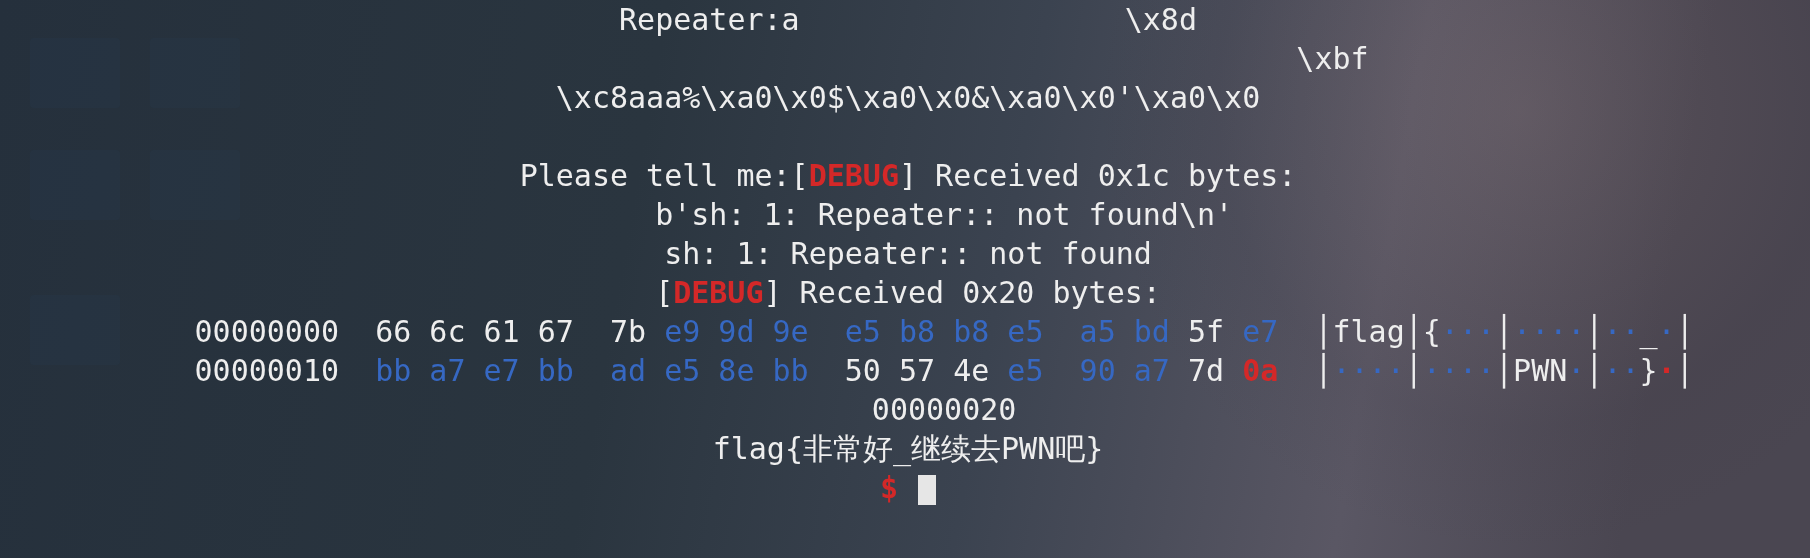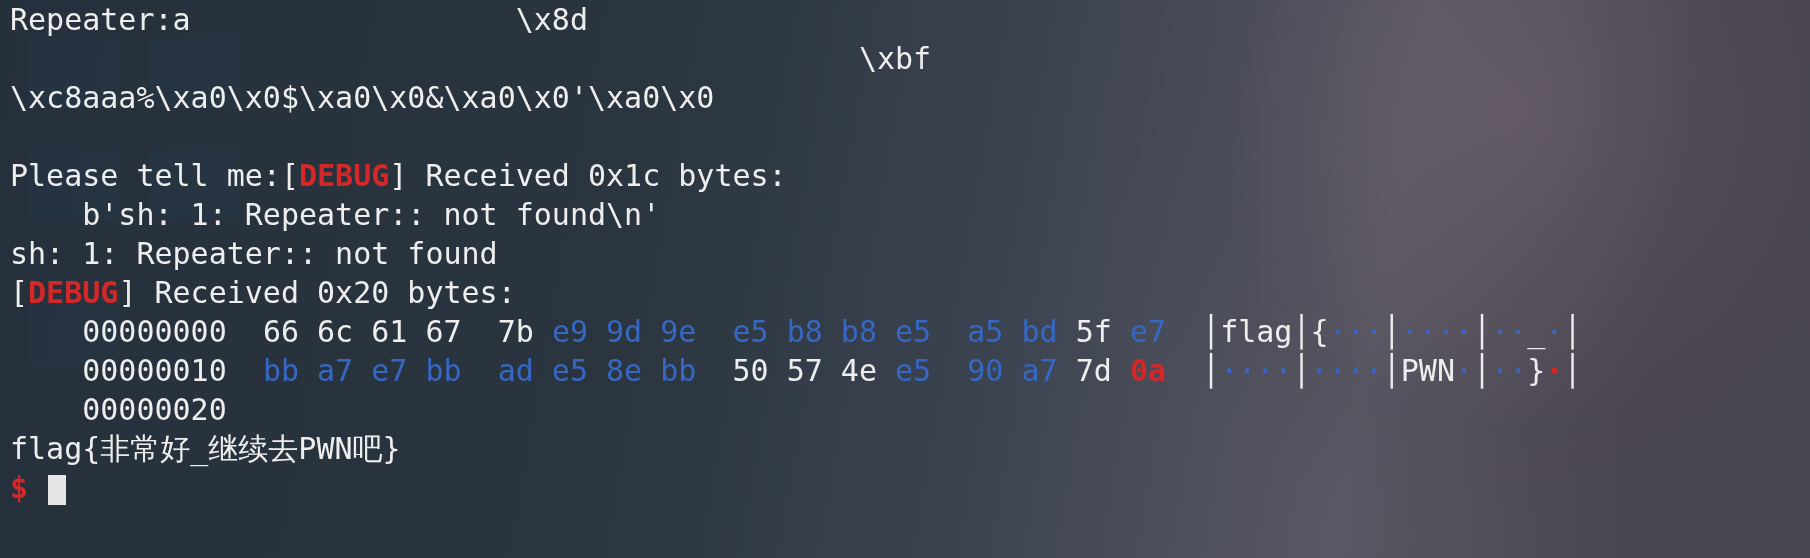--- a/index.html
+++ b/index.html
@@ -1,19 +1,19 @@
 <!DOCTYPE html>
 <html><head>
 <meta charset="utf-8">
 <style>
   html,body{margin:0;padding:0;width:1810px;height:558px;overflow:hidden;
     background:linear-gradient(100deg,#25303c 0%,#2a353f 35%,#3b4350 55%,#5a5764 75%,#4a4651 90%);
     font-family:"DejaVu Sans Mono","Liberation Mono",Consolas,monospace;
     font-size:30px;line-height:39px;}
-  pre.term{margin:0;padding:0 4px 0 10px;color:#e6e6e6;white-space:pre;position:relative;}
+  pre.term{margin:0;padding:0 4px 0 10px;color:#e6e6e6;white-space:pre;position:relative;text-align:center;}
   .hl-white{color:#eeeeee}
   .hl-red{color:#d42828;font-weight:600}
   .hl-blue{color:#3668c3}
   .hl-prompt{color:#d42828;font-weight:700}
   .cursor{display:inline-block;width:18px;height:30px;background:#e6e6e6;vertical-align:text-bottom;margin-left:2px}
 
   
   .deskicon{position:absolute;width:90px;height:70px;background:#2a4260;opacity:.15;border-radius:4px}
   .i1{top:38px;left:30px}.i2{top:38px;left:150px}
   .i3{top:150px;left:30px}.i4{top:150px;left:150px}

